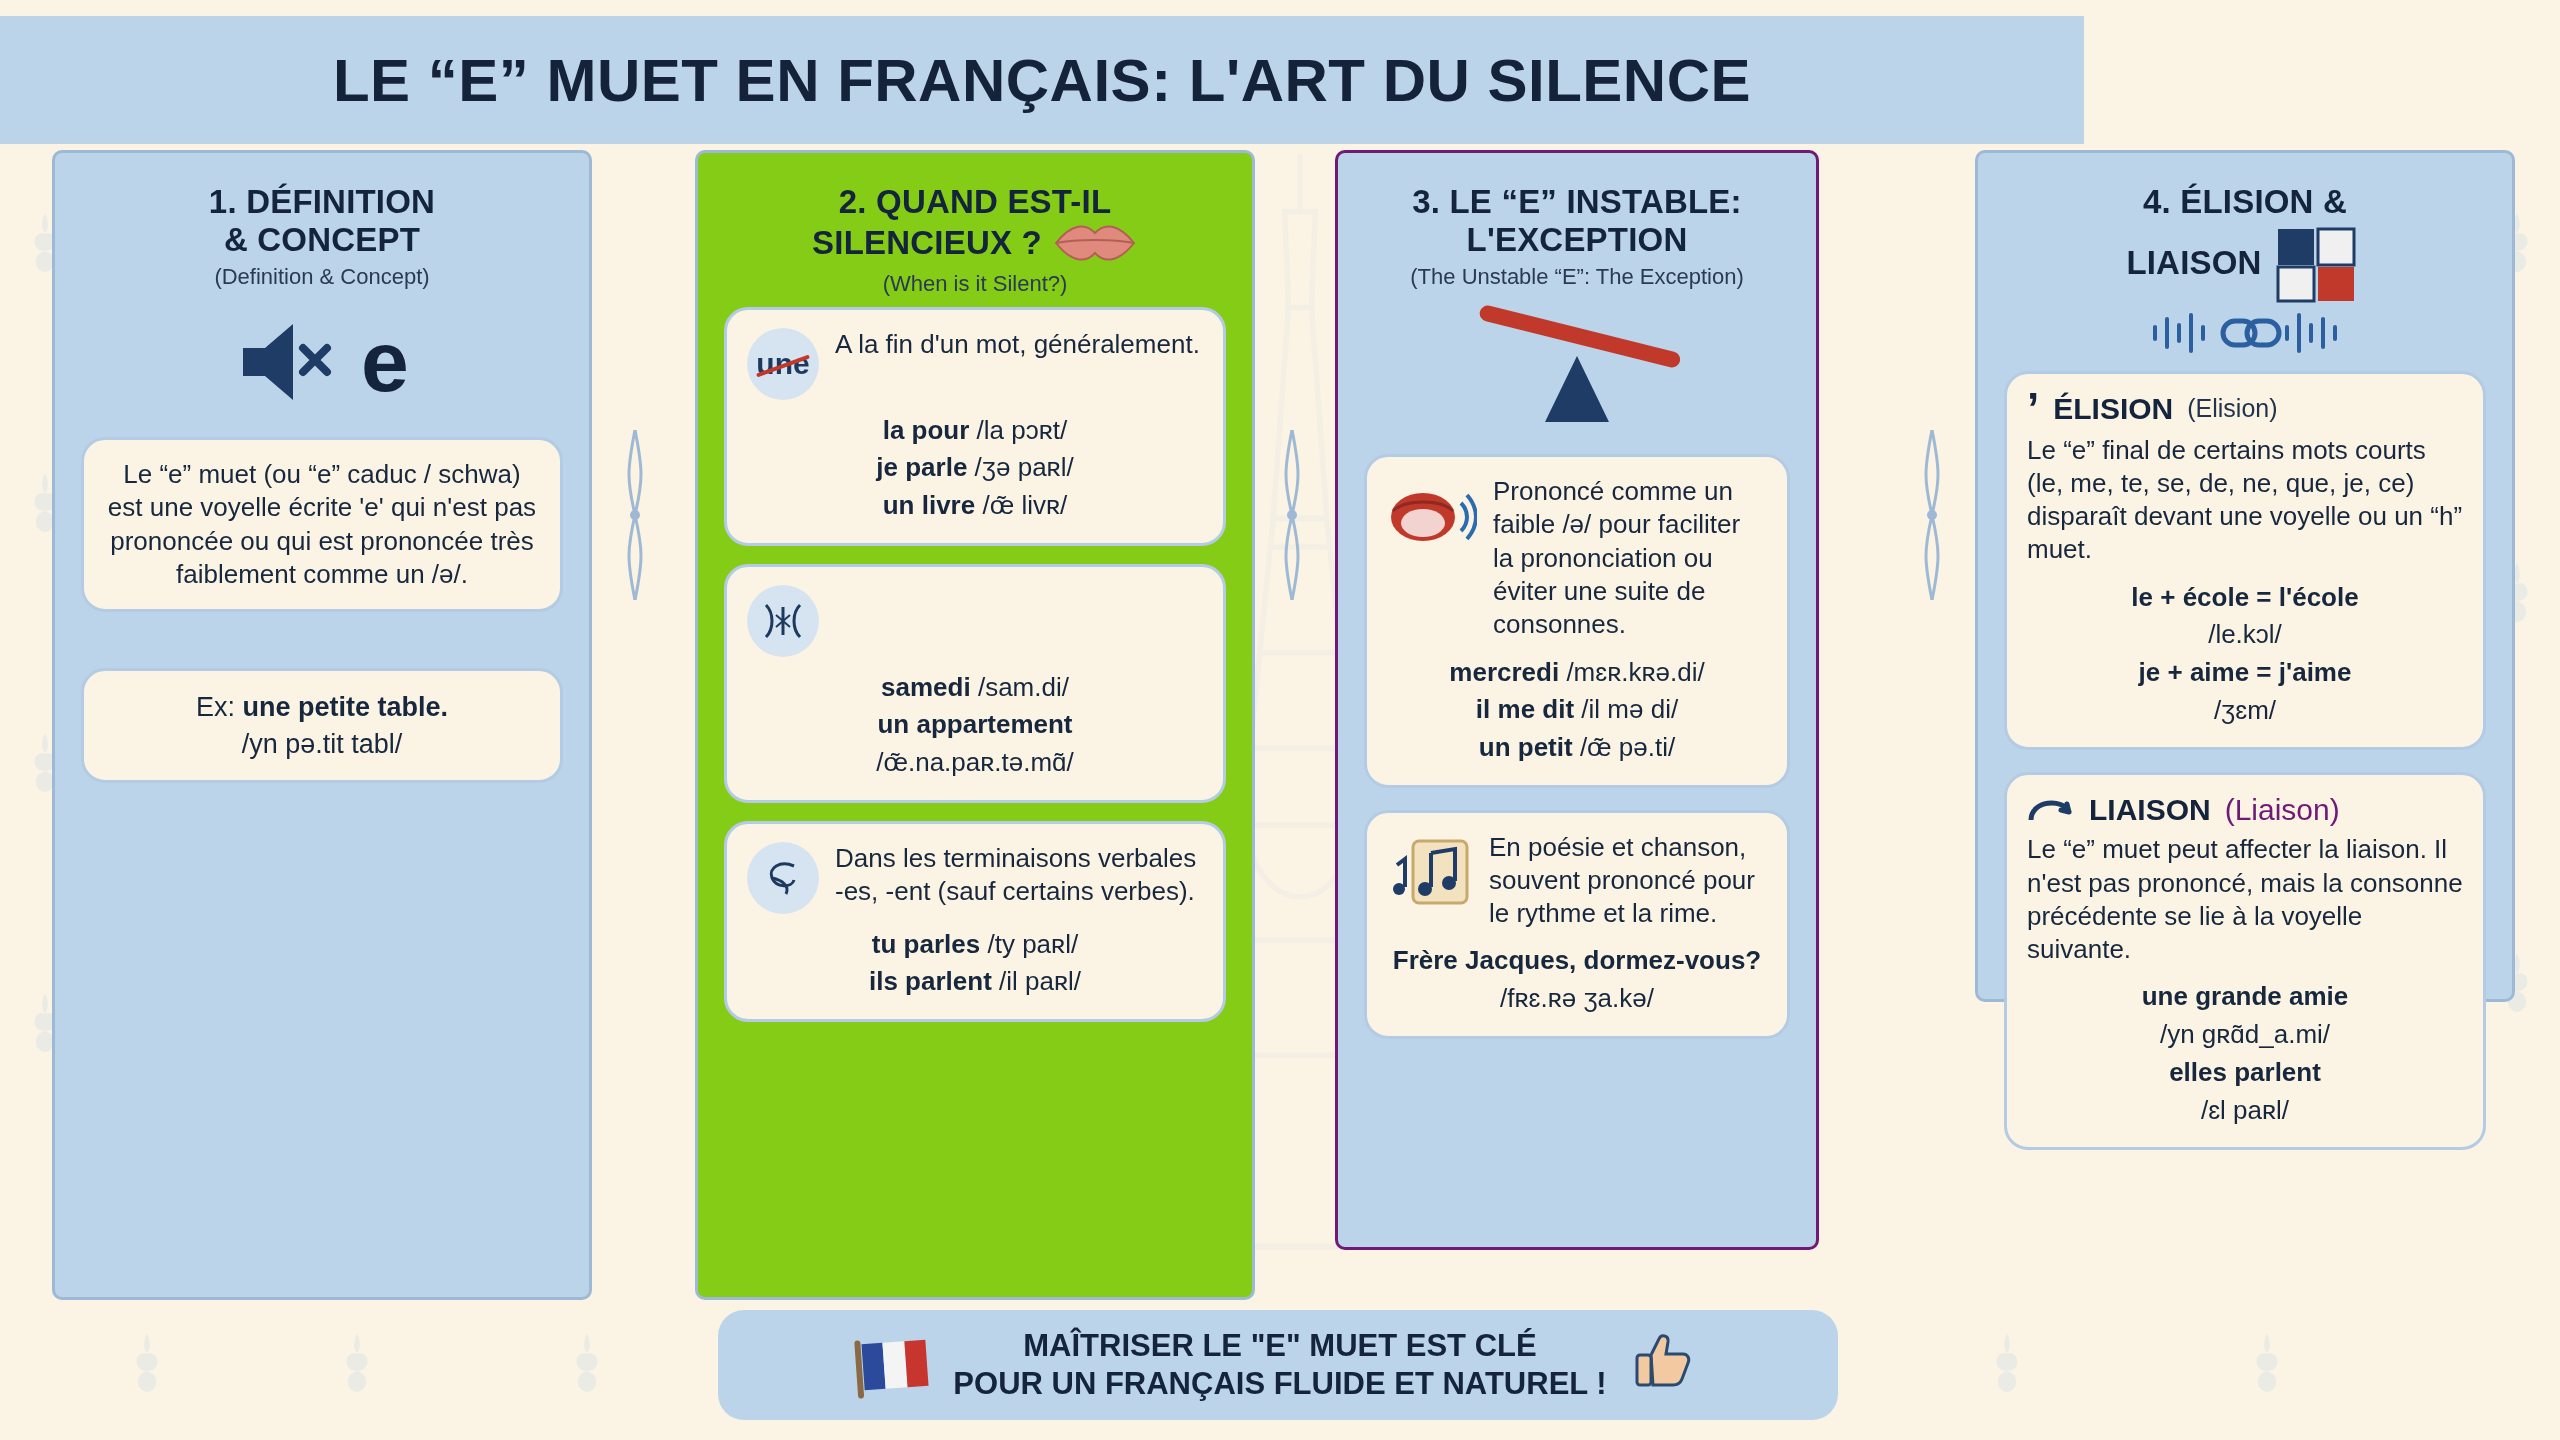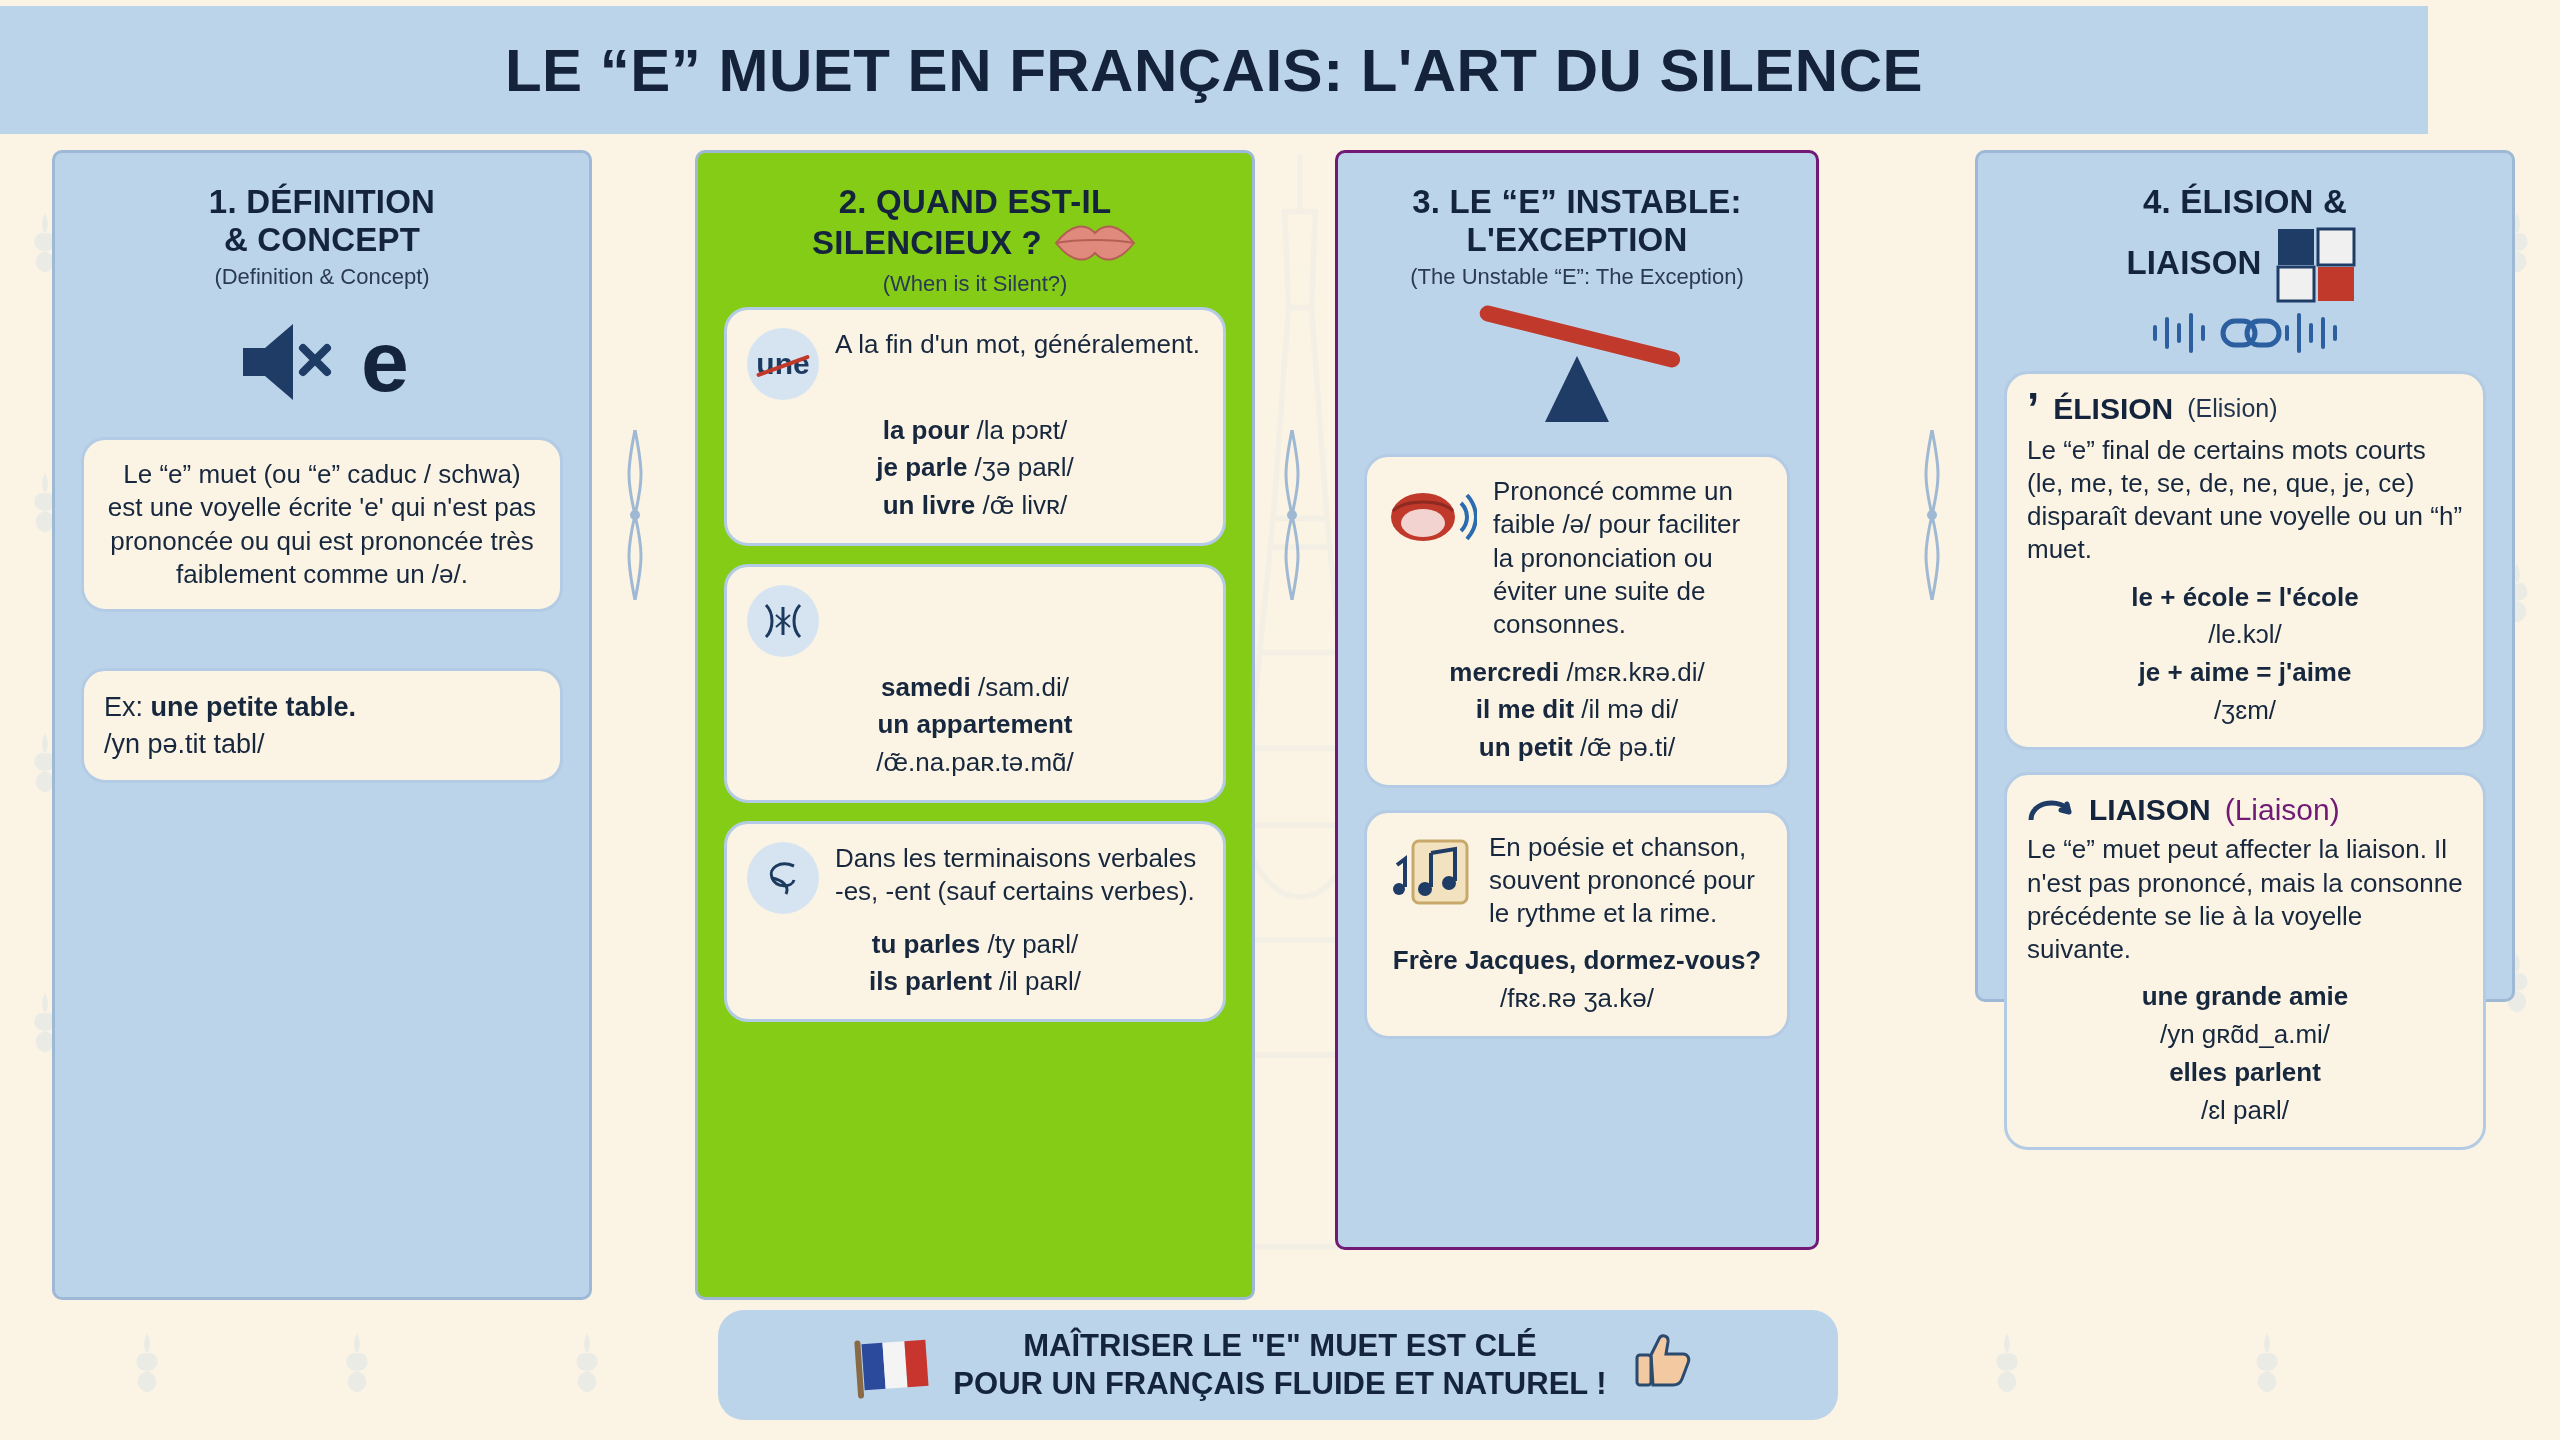--- a/index.html
+++ b/index.html
@@ -30,22 +30,22 @@
   .eiffel {
     position: absolute;
     left: 1185px; top: 120px;
     width: 230px; height: 1180px;
     opacity: .45;
     pointer-events: none;
   }
 
   
   .header {
-    position: absolute; left: 0; top: 6px;
-    width: 2428px; height: 128px;
+    position: absolute; left: 0; top: 16px;
+    width: 2084px; height: 128px;
     background: #bcd4ea;
     display: flex; align-items: center; justify-content: center;
   }
   .header h1 {
     margin: 0;
     font-size: 60px;
     letter-spacing: .5px;
     font-weight: 800;
     color: #15233a;
     font-family: "Liberation Sans", sans-serif;
@@ -95,21 +95,21 @@
     border-radius: 24px;
     padding: 18px 20px;
     margin-bottom: 18px;
     color: #17273d;
   }
 
   .card p { margin: 0; }
 
   .txt { font-size: 26px; line-height: 1.28; }
   .txt-c { text-align: center; }
-  .ex { font-size: 27px; line-height: 1.35; text-align: left; }
+  .ex { font-size: 27px; line-height: 1.35; text-align: center; }
   .b { font-weight: 700; }
 
   .row-icon {
     display: flex; gap: 16px; align-items: flex-start;
   }
   .row-icon .ic { flex: 0 0 auto; }
   .row-icon .bd { flex: 1 1 auto; }
 
   .icon-circle {
     width: 72px; height: 72px; border-radius: 50%;

